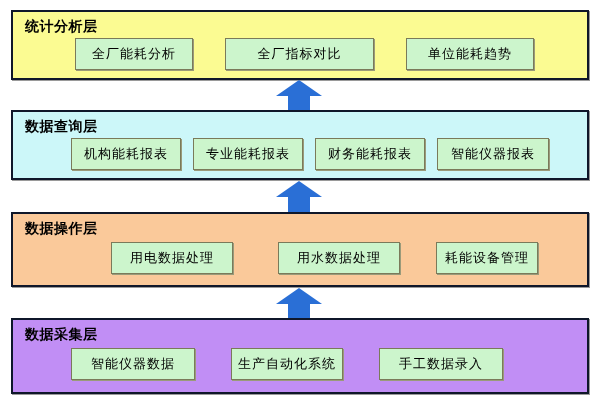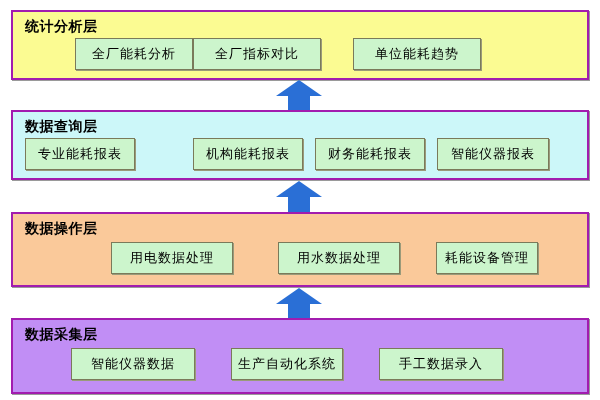--- a/index.html
+++ b/index.html
@@ -19,21 +19,21 @@
     width: 600px;
     height: 400px;
   }
 
   
   .layer {
     position: absolute;
     left: 11px;
     width: 578px;
     box-sizing: border-box;
-    border: 2px solid #a21caf;
+    border: 2px solid #0f172a;
     box-shadow: 1px 1px 0 #9a9a9a;
   }
   .layer-title {
     position: absolute;
     left: 12px;
     top: 6px;
     font-size: 14px;
     font-weight: bold;
     color: #000000;
     letter-spacing: 0.5px;
@@ -101,36 +101,36 @@
 </style>
 </head>
 <body>
 
 <div id="diagram">
 
   <div class="layer" id="layer-statistics" style="background: rgb(251, 251, 146);">
     <div class="layer-title">统计分析层</div>
     <div class="node-row">
       <div class="node" style="width: 118px; margin-left: 62px; background: rgb(204, 245, 204);">全厂能耗分析</div>
-      <div class="node" style="width: 128px; background: rgb(204, 245, 204);">全厂指标对比</div>
+      <div class="node" style="width: 149px; margin-left: 32px; background: rgb(204, 245, 204);">全厂指标对比</div>
       <div class="node" style="width: 128px; margin-left: 32px; background: rgb(204, 245, 204);">单位能耗趋势</div>
     </div>
   </div>
 
   <div class="arrow" style="left:276px; top:80px;">
     <svg width="46" height="32" viewBox="0 0 46 32" xmlns="http://www.w3.org/2000/svg">
       <polygon points="23,0 46,16 34,16 34,32 12,32 12,16 0,16" fill="#2a6fd6"></polygon>
     </svg>
   </div>
 
   <div class="layer" id="layer-query" style="background: rgb(204, 247, 249);">
     <div class="layer-title">数据查询层</div>
     <div class="node-row">
+      <div class="node" style="width: 110px; margin-left: 58px; background: rgb(204, 245, 204);">机构能耗报表</div>
       <div class="node" style="width: 110px; margin-left: 12px; background: rgb(204, 245, 204);">专业能耗报表</div>
-      <div class="node" style="width: 110px; margin-left: 58px; background: rgb(204, 245, 204);">机构能耗报表</div>
       <div class="node" style="width: 110px; margin-left: 12px; background: rgb(204, 245, 204);">财务能耗报表</div>
       <div class="node" style="width: 112px; margin-left: 12px; background: rgb(204, 245, 204);">智能仪器报表</div>
     </div>
   </div>
 
   <div class="arrow" style="left:276px; top:181px;">
     <svg width="46" height="32" viewBox="0 0 46 32" xmlns="http://www.w3.org/2000/svg">
       <polygon points="23,0 46,16 34,16 34,32 12,32 12,16 0,16" fill="#2a6fd6"></polygon>
     </svg>
   </div>

